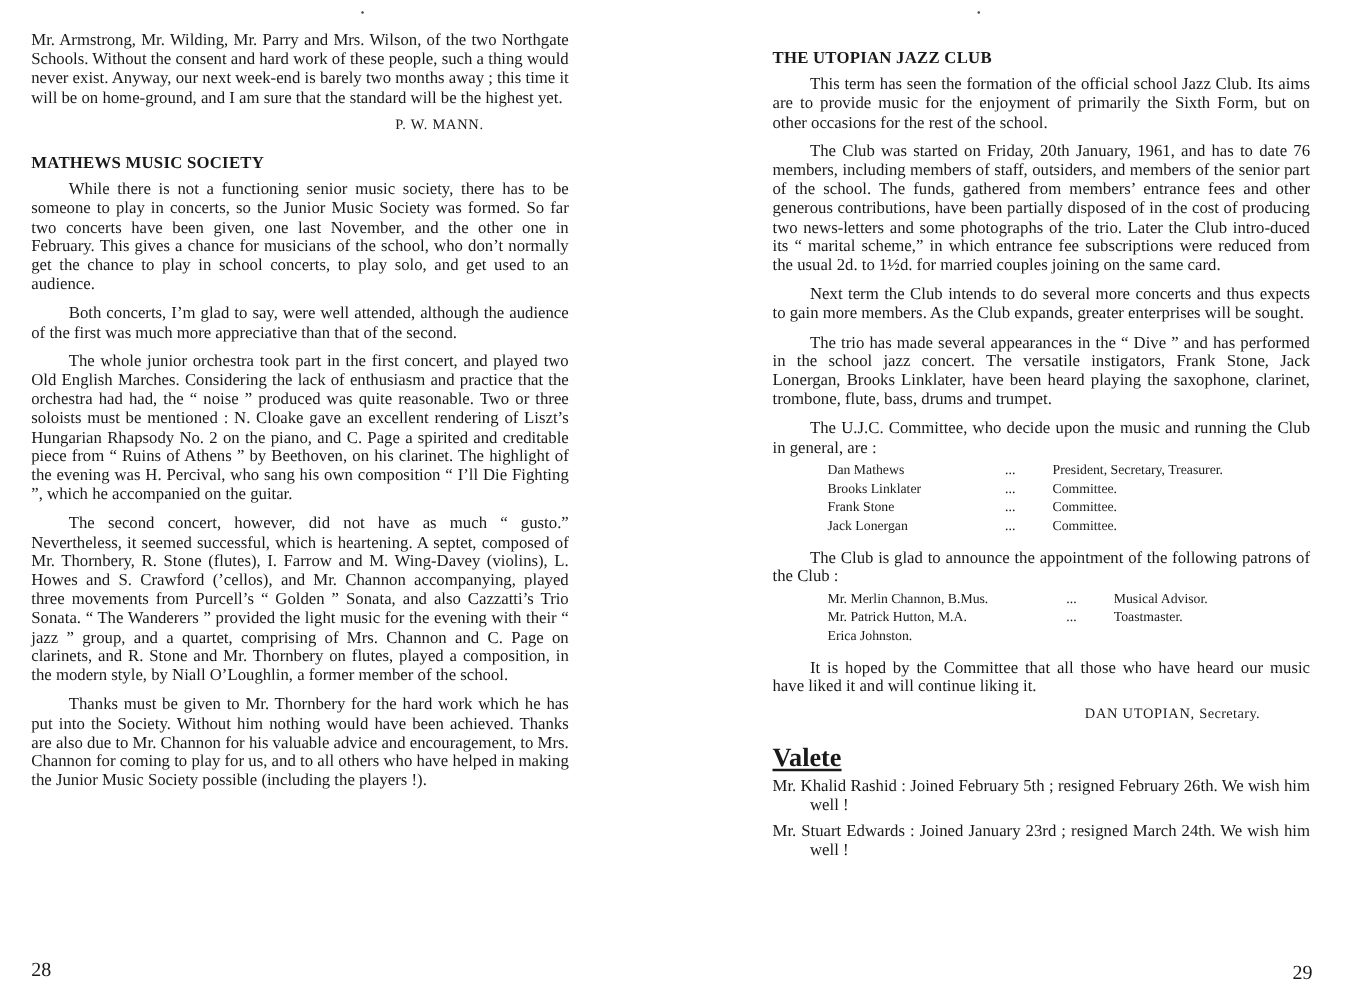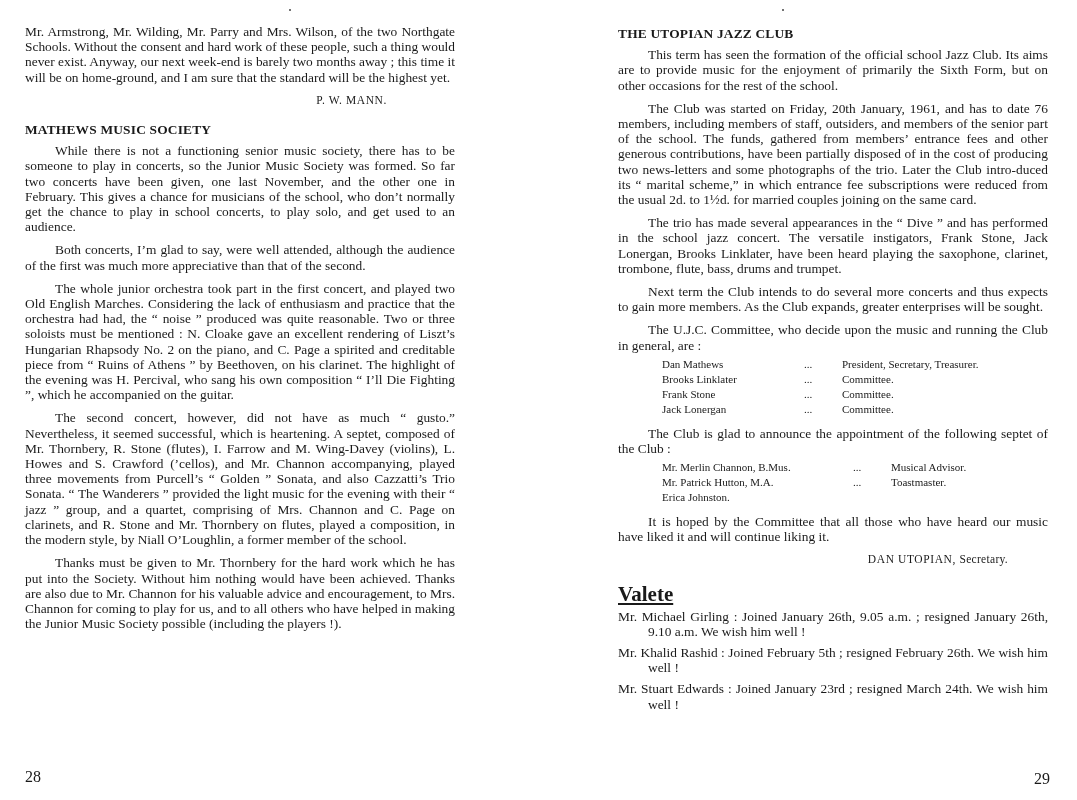--- a/index.html
+++ b/index.html
@@ -44,25 +44,25 @@
     <p class="indent">Both concerts, I’m glad to say, were well attended, although the audience of the first was much more appreciative than that of the second.</p>
     <p class="indent">The whole junior orchestra took part in the first concert, and played two Old English Marches.  Considering the lack of enthusiasm and practice that the orchestra had had, the “ noise ” produced was quite reasonable.  Two or three soloists must be mentioned : N. Cloake gave an excellent rendering of Liszt’s Hungarian Rhapsody No. 2 on the piano, and C. Page a spirited and creditable piece from “ Ruins of Athens ” by Beethoven, on his clarinet.  The highlight of the evening was H. Percival, who sang his own composition “ I’ll Die Fighting ”, which he accompanied on the guitar.</p>
     <p class="indent">The second concert, however, did not have as much “ gusto.” Nevertheless, it seemed successful, which is heartening.  A septet, composed of Mr. Thornbery, R. Stone (flutes), I. Farrow and M. Wing-Davey (violins), L. Howes and S. Crawford (’cellos), and Mr. Channon accompanying, played three movements from Purcell’s “ Golden ” Sonata, and also Cazzatti’s Trio Sonata. “ The Wanderers ” provided the light music for the evening with their “ jazz ” group, and a quartet, comprising of Mrs. Channon and C. Page on clarinets, and R. Stone and Mr. Thornbery on flutes, played a composition, in the modern style, by Niall O’Loughlin, a former member of the school.</p>
     <p class="indent" style="margin-bottom:2px;">Thanks must be given to Mr. Thornbery for the hard work which he has put into the Society.  Without him nothing would have been achieved.  Thanks are also due to Mr. Channon for his valuable advice and encouragement, to Mrs. Channon for coming to play for us, and to all others who have helped in making the Junior Music Society possible (including the players !).</p>
   </div>
 </div>
 <div class="page-number pn-left">28</div>
 
 <div class="page page-right">
   <div class="col">
-    <h2 class="section" style="margin-top:2px;">THE UTOPIAN JAZZ CLUB</h2>
+    <h2 class="section" style="margin-top:14px;">THE UTOPIAN JAZZ CLUB</h2>
     <p class="indent">This term has seen the formation of the official school Jazz Club.  Its aims are to provide music for the enjoyment of primarily the Sixth Form, but on other occasions for the rest of the school.</p>
     <p class="indent">The Club was started on Friday, 20th January, 1961, and has to date 76 members, including members of staff, outsiders, and members of the senior part of the school.  The funds, gathered from members’ entrance fees and other generous contributions, have been partially disposed of in the cost of producing two news-letters and some photographs of the trio.  Later the Club intro-duced its “ marital scheme,” in which entrance fee subscriptions were reduced from the usual 2d. to 1½d. for married couples joining on the same card.</p>
+    <p class="indent">Next term the Club intends to do several more concerts and thus expects to gain more members.  As the Club expands, greater enterprises will be sought.</p>
     <p class="indent">The trio has made several appearances in the “ Dive ” and has performed in the school jazz concert.  The versatile instigators, Frank Stone, Jack Lonergan, Brooks Linklater, have been heard playing the saxophone, clarinet, trombone, flute, bass, drums and trumpet.</p>
-    <p class="indent">Next term the Club intends to do several more concerts and thus expects to gain more members.  As the Club expands, greater enterprises will be sought.</p>
     <p class="indent" style="margin-bottom:4px;">The U.J.C. Committee, who decide upon the music and running the Club in general, are :</p>
 
     <table class="list committee">
       <tbody>
           <tr>
         <td class="name">Dan Mathews</td>
         <td class="dots">...</td>
         <td>President, Secretary, Treasurer.</td>
       </tr>
       <tr>
@@ -76,21 +76,21 @@
         <td>Committee.</td>
       </tr>
       <tr>
         <td class="name">Jack Lonergan</td>
         <td class="dots">...</td>
         <td>Committee.</td>
       </tr>
     </tbody>
       </table>
 
-    <p class="indent" style="margin-bottom:4px;">The Club is glad to announce the appointment of the following septet of the Club :</p>
+    <p class="indent" style="margin-bottom:4px;">The Club is glad to announce the appointment of the following patrons of the Club :</p>
 
     <table class="list patrons">
       <tbody>
           <tr>
         <td class="name">Mr. Merlin Channon, B.Mus.</td>
         <td class="dots">...</td>
         <td>Musical Advisor.</td>
       </tr>
       <tr>
         <td class="name">Mr. Patrick Hutton, M.A.</td>
@@ -105,18 +105,17 @@
     </tbody>
       </table>
 
     <p class="indent">It is hoped by the Committee that all those who have heard our music have liked it and will continue liking it.</p>
     <div class="sig" style="padding-right:40px;">
       <span>DAN UTOPIAN,</span>
       <span class="sig-small">Secretary.</span>
     </div>
 
     <h1 class="valete">Valete</h1>
-    <p class="valete-entry">Mr. Michael Girling :  Joined January 26th, 9.05 a.m. ; resigned January 26th, 9.10 a.m.  We wish him well !</p>
     <p class="valete-entry">Mr. Khalid Rashid : Joined February 5th ; resigned February 26th. We wish him well !</p>
     <p class="valete-entry">Mr. Stuart Edwards :  Joined January 23rd ; resigned March 24th. We wish him well !</p>
   </div>
 </div>
 <div class="page-number pn-right">29</div>
 
 </body></html>

